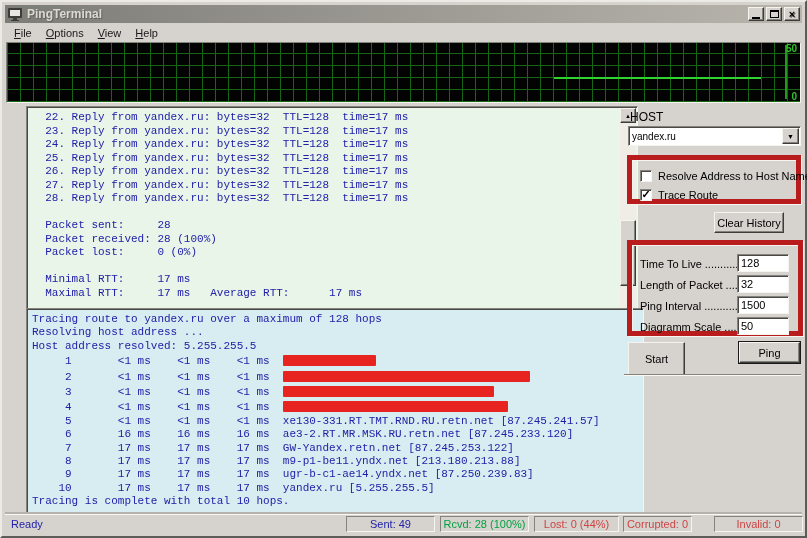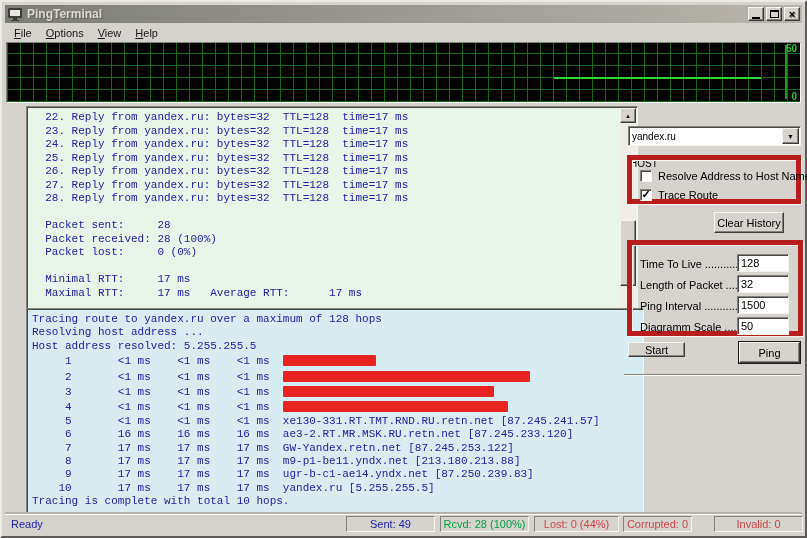--- a/index.html
+++ b/index.html
@@ -58,21 +58,21 @@
   
   .scrollbar{position:absolute;top:1px;right:1px;bottom:1px;width:16px;background:#f0ede6;}
   .sb-btn{position:absolute;left:0;width:16px;height:15px;background:var(--chrome);
     border:1px solid;border-color:#f6f4ef #3c3c3a #3c3c3a #f6f4ef;
     box-shadow:inset -1px -1px 0 #84827c;display:flex;align-items:center;justify-content:center;
     font-size:6px;color:#000;}
   .sb-up{top:0;} .sb-down{bottom:0;}
   .sb-thumb{position:absolute;left:0;top:112px;height:66px;width:16px;background:var(--chrome);
     border:1px solid;border-color:#f6f4ef #3c3c3a #3c3c3a #f6f4ef;box-shadow:inset -1px -1px 0 #84827c;}
   
-  .host-label{position:absolute;left:628px;top:108px;font-size:10px;color:#000;margin-top:48px;}
+  .host-label{position:absolute;left:628px;top:108px;font-size:12px;color:#000;}
   .combo{position:absolute;left:626px;top:124px;width:173px;height:20px;background:#fff;
     border:1px solid;border-color:#84827c #f6f4ef #f6f4ef #84827c;box-shadow:inset 1px 1px 0 #4a4946;}
   .combo input{position:absolute;left:3px;top:2px;right:20px;bottom:2px;border:none;outline:none;
     background:#fff;font-size:10px;font-family:"Liberation Sans",sans-serif;color:#000;width:148px;}
   .combo-btn{position:absolute;right:1px;top:1px;bottom:1px;width:17px;background:var(--chrome);
     border:1px solid;border-color:#f6f4ef #3c3c3a #3c3c3a #f6f4ef;box-shadow:inset -1px -1px 0 #84827c;
     display:flex;align-items:center;justify-content:center;font-size:7px;color:#000;}
   .groupbox{position:absolute;border:5px solid #b91c1c;
     box-shadow:inset 1px 1px 0 #f6f4ef,1px 1px 0 #f6f4ef;}
   .group-checks{left:625px;top:153px;width:174px;height:49px;padding:6px 0 0 8px;}
@@ -86,21 +86,21 @@
     box-shadow:inset -1px -1px 0 #84827c;font-size:11px;color:#000;
     display:flex;align-items:center;justify-content:center;cursor:default;
     font-family:"Liberation Sans",sans-serif;}
   .btn-clear{position:absolute;left:712px;top:210px;width:70px;height:21px;}
   .group-fields{left:625px;top:238px;width:176px;height:96px;padding:8px 0 0 8px;}
   .frow{display:flex;align-items:center;height:21px;position:relative;}
   .flabel{font-size:11px;color:#000;white-space:nowrap;}
   .fval{position:absolute;right:9px;top:1px;width:52px;height:18px;background:#fff;
     border:1px solid;border-color:#84827c #f6f4ef #f6f4ef #84827c;box-shadow:inset 1px 1px 0 #4a4946;
     font-size:11px;font-family:"Liberation Sans",sans-serif;color:#000;padding-left:3px;outline:none;}
-  .btn-start{position:absolute;left:626px;top:340px;width:57px;height:15px;}
+  .btn-start{position:absolute;left:626px;top:340px;width:57px;height:34px;}
   .btn-stop{position:absolute;left:737px;top:340px;width:61px;height:21px;
     box-shadow:0 0 0 1px #1a1a1a,inset -1px -1px 0 #84827c;}
   .divider{position:absolute;left:622px;right:4px;top:372px;height:1px;background:#84827b;
     box-shadow:0 1px 0 #fbf9f4;}
   
   .statusbar{position:absolute;left:3px;right:3px;bottom:3px;height:19px;background:var(--chrome);
     border-top:1px solid #fbf9f4;box-shadow:0 -2px 0 #b5b2ab;}
   .ready{position:absolute;left:6px;top:3px;font-size:11px;color:#2222aa;}
   .spanel{position:absolute;top:1px;height:16px;border:1px solid;
     border-color:#84827c #f6f4ef #f6f4ef #84827c;font-size:11px;

